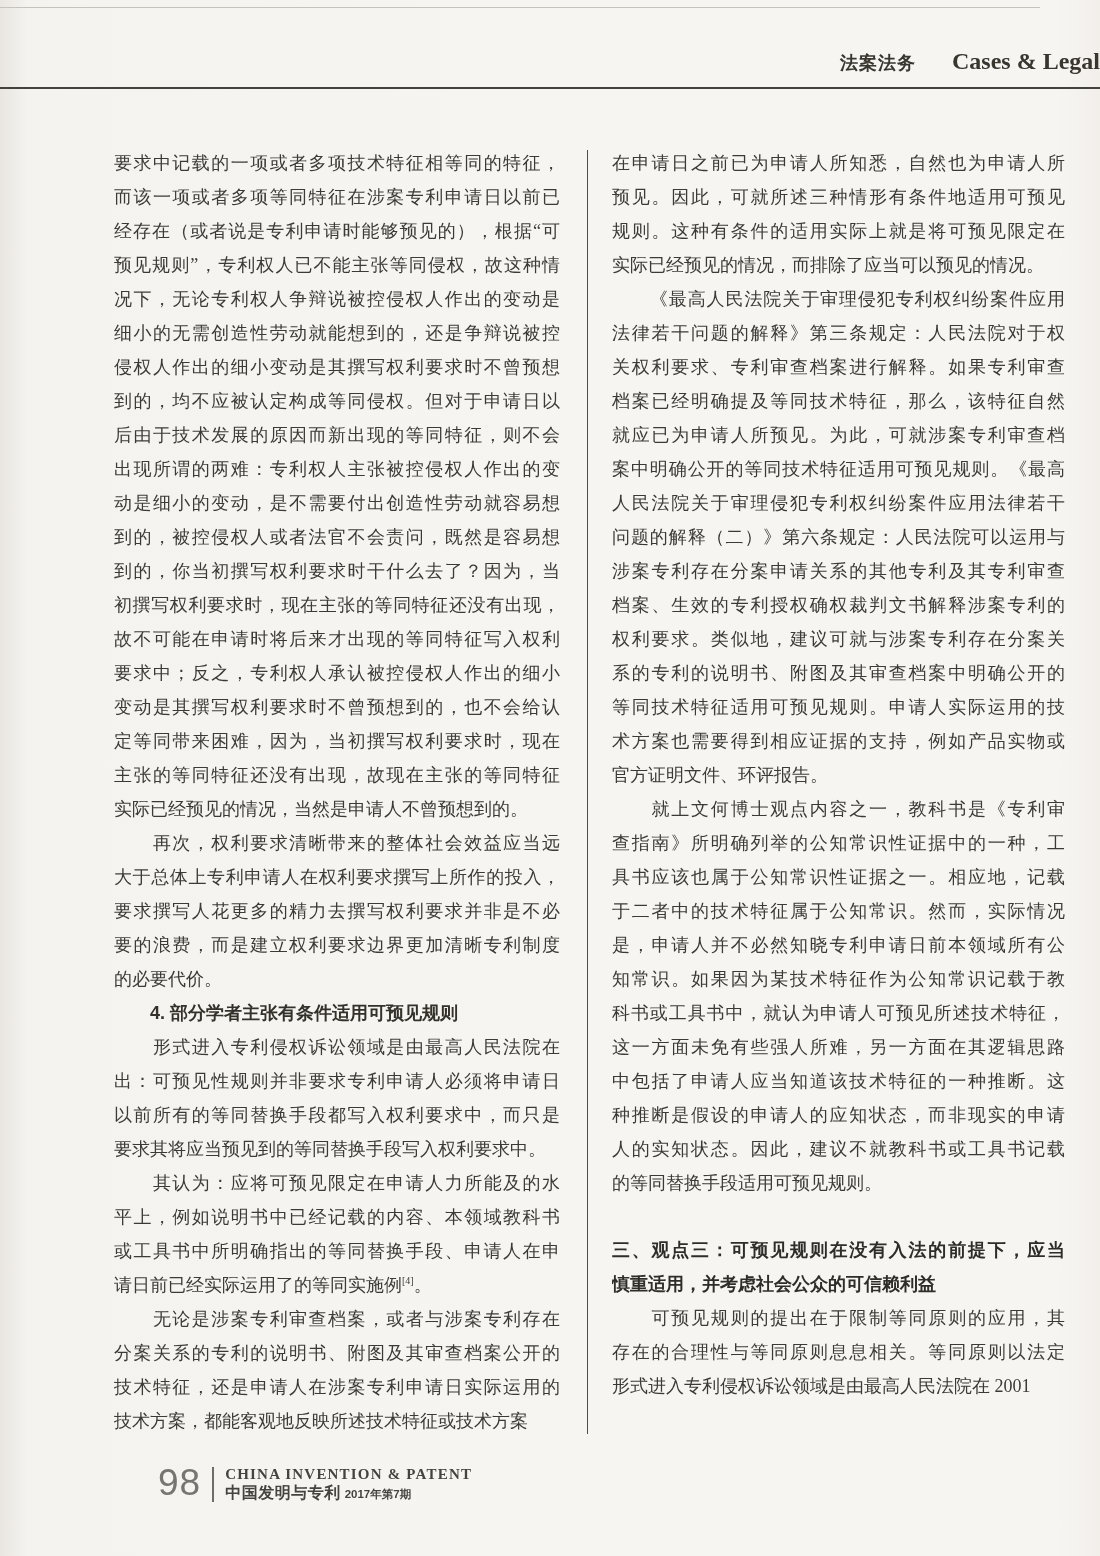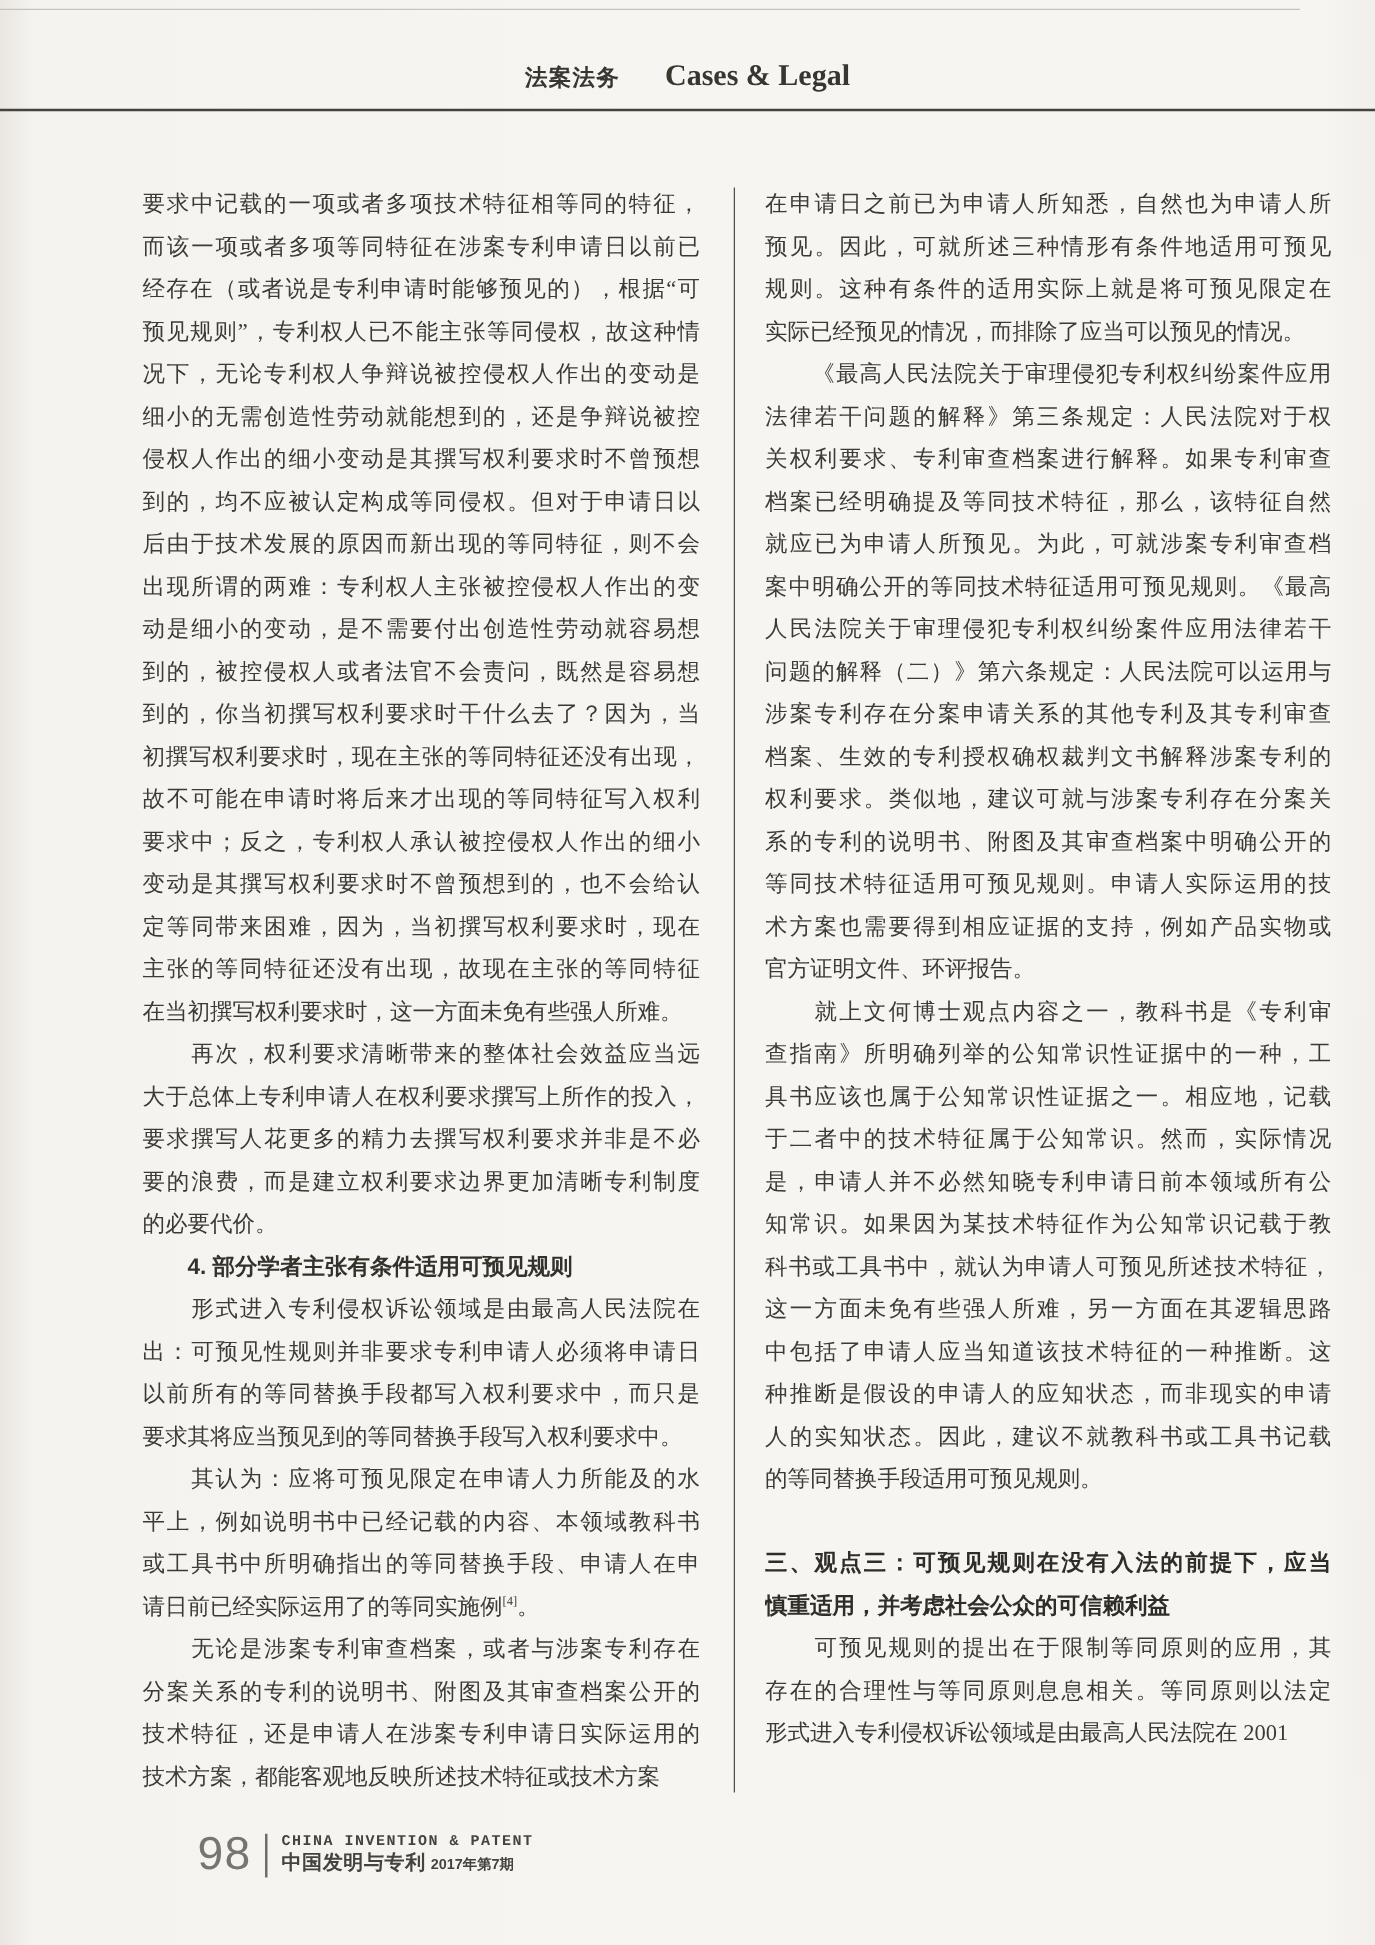--- a/index.html
+++ b/index.html
@@ -21,21 +21,21 @@
     position: absolute;
     top: 7px; left: 0;
     width: 1040px;
     border-top: 1px solid #c6c3bd;
   }
   
   .header {
     position: absolute;
     top: 48px; left: 0;
     width: 100%;
-    text-align: center;
+    text-align: right;
   }
   .header-inner { display: inline-flex; align-items: baseline; gap: 36px; }
   .h-cn {
     font-family: "Liberation Sans", sans-serif;
     font-weight: bold;
     font-size: 18px;
     letter-spacing: 1px;
     color: #38362f;
   }
   .h-en {
@@ -106,22 +106,22 @@
   }
   .footer-bar {
     width: 2px;
     height: 35px;
     background: #6f6d68;
     margin: 3px 11px 0 11px;
   }
   .footer-journal { padding-top: 2px; }
   .j-en {
     display: block;
-    font-family: Liberation Mono, monospace;
-    font-size: 12px;
+    font-family: Liberation Serif, serif;
+    font-size: 15px;
     letter-spacing: 1.2px;
     color: #454340;
     font-weight: 600;
   }
   .j-cn-row { display: block; margin-top: 0px; white-space: nowrap; }
   .j-cn {
     font-family: "Liberation Sans", sans-serif;
     font-size: 16px;
     font-weight: bold;
     color: #454340;
@@ -164,21 +164,21 @@
         <div class="line">出现所谓的两难：专利权人主张被控侵权人作出的变</div>
         <div class="line">动是细小的变动，是不需要付出创造性劳动就容易想</div>
         <div class="line">到的，被控侵权人或者法官不会责问，既然是容易想</div>
         <div class="line">到的，你当初撰写权利要求时干什么去了？因为，当</div>
         <div class="line">初撰写权利要求时，现在主张的等同特征还没有出现，</div>
         <div class="line">故不可能在申请时将后来才出现的等同特征写入权利</div>
         <div class="line">要求中；反之，专利权人承认被控侵权人作出的细小</div>
         <div class="line">变动是其撰写权利要求时不曾预想到的，也不会给认</div>
         <div class="line">定等同带来困难，因为，当初撰写权利要求时，现在</div>
         <div class="line">主张的等同特征还没有出现，故现在主张的等同特征</div>
-        <div class="line end">在当初撰写权利要求时，这一方面未免有些强人所难。</div>
+        <div class="line end">实际已经预见的情况，当然是申请人不曾预想到的。</div>
       </div>
       <div class="block p">
         <div class="line">　　再次，权利要求清晰带来的整体社会效益应当远</div>
         <div class="line">大于总体上专利申请人在权利要求撰写上所作的投入，</div>
         <div class="line">要求撰写人花更多的精力去撰写权利要求并非是不必</div>
         <div class="line">要的浪费，而是建立权利要求边界更加清晰专利制度</div>
         <div class="line end">的必要代价。</div>
       </div>
       <div class="block h">
         <div class="line end">　　4. 部分学者主张有条件适用可预见规则</div>

